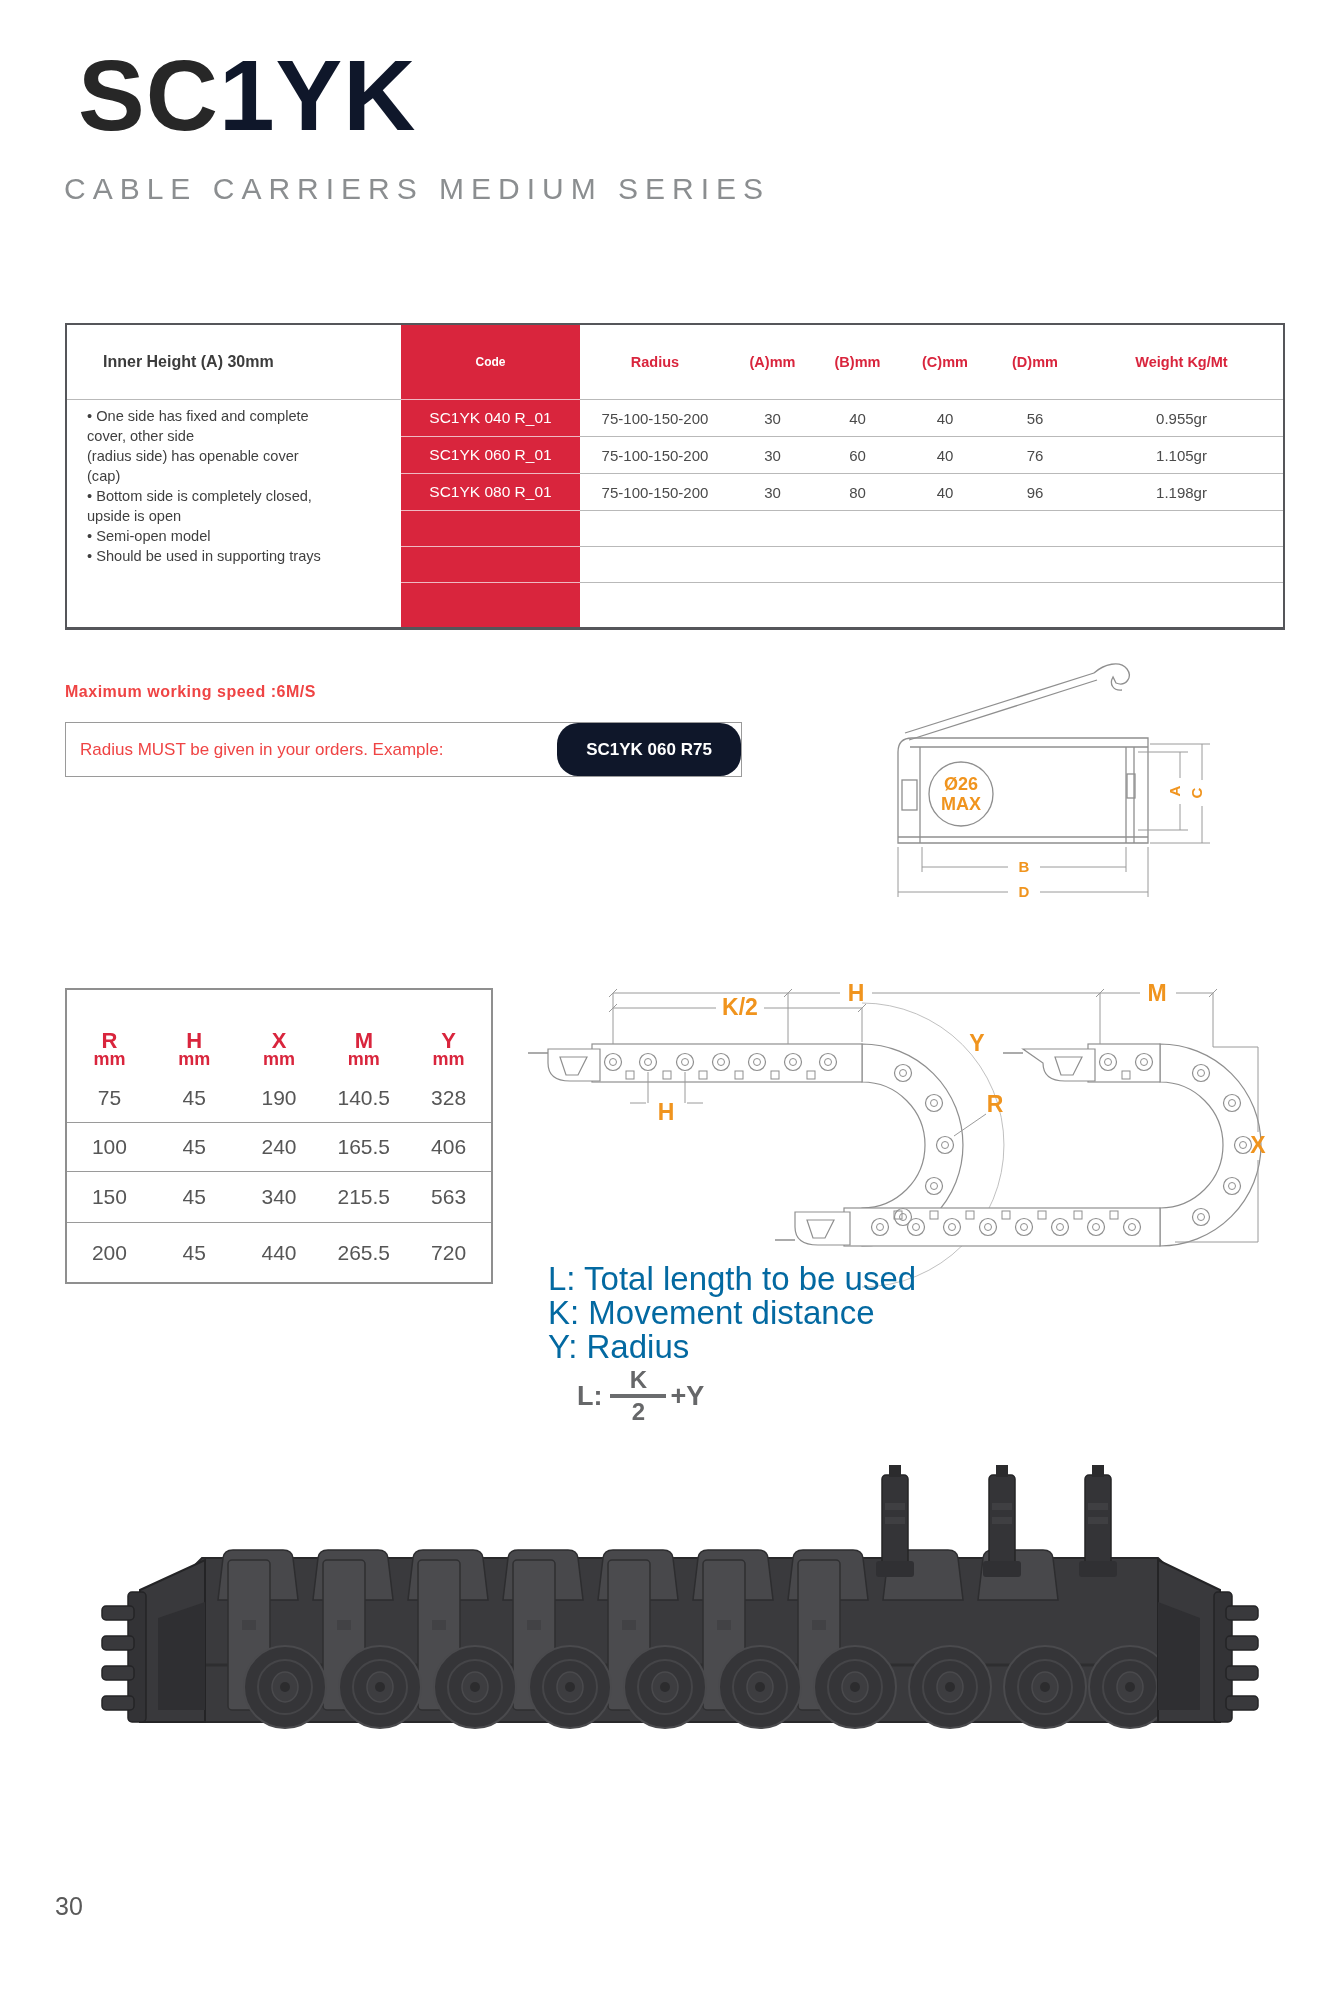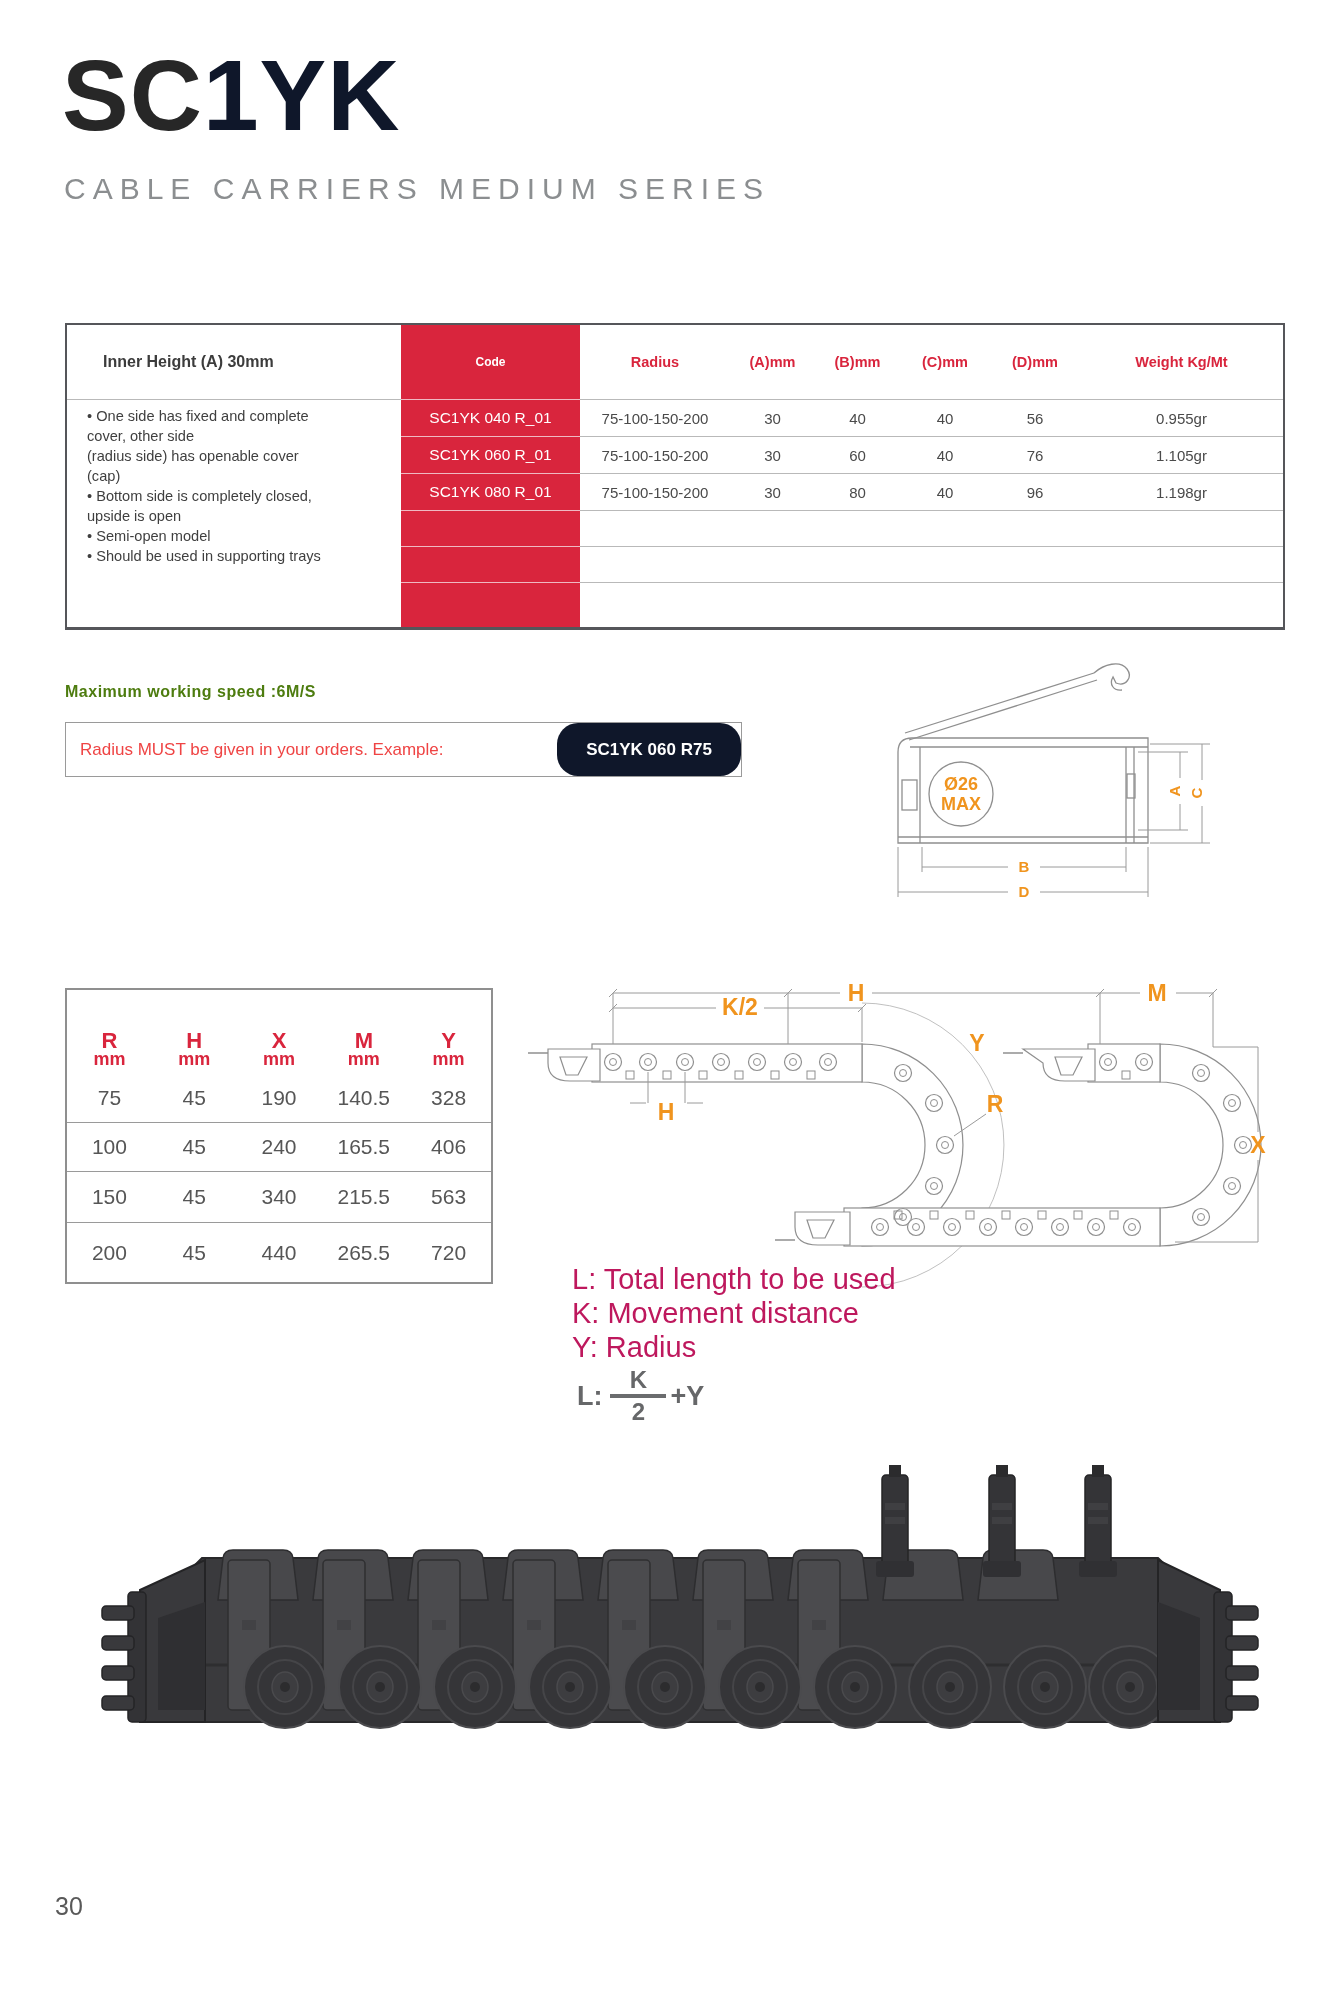--- a/index.html
+++ b/index.html
@@ -1,58 +1,58 @@
 <!DOCTYPE html>
 <html><head>
 <meta charset="utf-8">
 <style>
   html,body{margin:0;padding:0;background:#e8e8e8;}
   .page{position:relative;width:1332px;height:2016px;background:#ffffff;margin:0 auto;
         font-family:"Liberation Sans",sans-serif;overflow:hidden;}
   
   .title{position:absolute;left:62px;top:38px;font-size:100px;font-weight:700;letter-spacing:1px;}
-  .title .t-black{color:#272727;}
+  .title .t-black{color:#272727;margin-left:16px;}
   .title .t-red{color:#0f172a;}
   .subtitle{position:absolute;left:64px;top:172px;font-size:30px;color:#8b8e90;letter-spacing:7px;font-weight:400;}
   
   .spec{position:absolute;left:65px;top:323px;width:1220px;height:307px;box-sizing:border-box;
         border:2px solid #55565a;border-bottom-width:3px;display:grid;
         grid-template-columns:334px 179px 150px 85px 85px 90px 90px 1fr;
         grid-template-rows:75px 37px 37px 37px 36px 36px 1fr;}
   .spec .cell{display:flex;align-items:center;justify-content:center;font-size:15px;color:#4a4a4a;}
   .spec .hdr-desc{grid-column:1;grid-row:1;justify-content:flex-start;padding-left:36px;
         font-weight:700;font-size:16px;color:#3c3c3c;border-bottom:1px solid #b9b9b9;}
   .spec .hdr-code{grid-column:2;grid-row:1;background:#d9253d;color:#ffffff;font-weight:700;font-size:12px;
         border-bottom:1px solid #efb9c2;}
   .spec .hdr-red{font-weight:700;font-size:14.5px;color:#d9253d;border-bottom:1px solid #b9b9b9;text-align:right;}
   .spec .desc-cell{grid-column:1;grid-row:2/8;display:block;padding:6px 8px 0 20px;font-size:14.6px;
         line-height:20px;color:#3f3f3f;white-space:pre-line;}
   .spec .code-cell{background:#d9253d;color:#ffffff;font-size:15.5px;border-bottom:1px solid #efb9c2;}
   .spec .code-last{border-bottom:none;}
   .spec .d-cell{border-bottom:1px solid #b9b9b9;}
   .spec .d-last{border-bottom:none;}
   
-  .maxspeed{position:absolute;left:65px;top:683px;font-size:16px;font-weight:700;color:#4d7c0f;letter-spacing:.5px;}
+  .maxspeed{position:absolute;left:65px;top:683px;font-size:16px;font-weight:700;color:#ef4444;letter-spacing:.5px;}
   .radius-box{position:absolute;left:65px;top:722px;width:677px;height:55px;box-sizing:border-box;
         border:1px solid #9a9a9a;display:flex;align-items:stretch;}
   .radius-box .note{flex:1;display:flex;align-items:center;padding-left:14px;font-size:17px;color:#ef4444;}
   .radius-box .example{width:184px;background:#0f172a;color:#fff;font-weight:700;font-size:17px;
         display:flex;align-items:center;justify-content:center;border-radius:21px;}
   
   .dimtab{position:absolute;left:65px;top:988px;width:428px;height:296px;box-sizing:border-box;
         border:2px solid #8f8f8f;display:grid;grid-template-columns:repeat(5,1fr);
         grid-template-rows:84px 49px 49px 51px 1fr;}
   .dimtab .h{display:flex;flex-direction:column;align-items:center;justify-content:flex-end;
         padding-bottom:6px;color:#d9253d;font-weight:700;}
   .dimtab .h .l1{font-size:22px;line-height:20px;}
   .dimtab .h .l2{font-size:18px;line-height:17px;}
   .dimtab .v{display:flex;align-items:center;justify-content:center;font-size:21px;color:#565656;}
   .dimtab .sep{border-bottom:1.5px solid #9a9a9a;}
   
-  .legend{position:absolute;left:548px;top:1262px;font-size:29px;color:#be185d;line-height:34px;margin-left:24px;}
+  .legend{position:absolute;left:548px;top:1262px;font-size:33px;color:#0369a1;line-height:34px;}
   .formula{position:absolute;left:577px;top:1368px;display:flex;align-items:center;color:#666769;font-weight:700;}
   .formula .lhs{font-size:27px;margin-right:4px;}
   .formula .frac{display:flex;flex-direction:column;align-items:center;margin:0 4px;}
   .formula .num{font-size:24px;line-height:24px;}
   .formula .bar{width:56px;height:4px;background:#6b6c6e;margin:2px 0;}
   .formula .den{font-size:24px;line-height:24px;}
   .formula .rhs{font-size:27px;}
   .pagenum{position:absolute;left:55px;top:1892px;font-size:25px;color:#595959;}
   .diagram-svg{position:absolute;}
   svg text{font-family:"Liberation Sans",sans-serif;}

